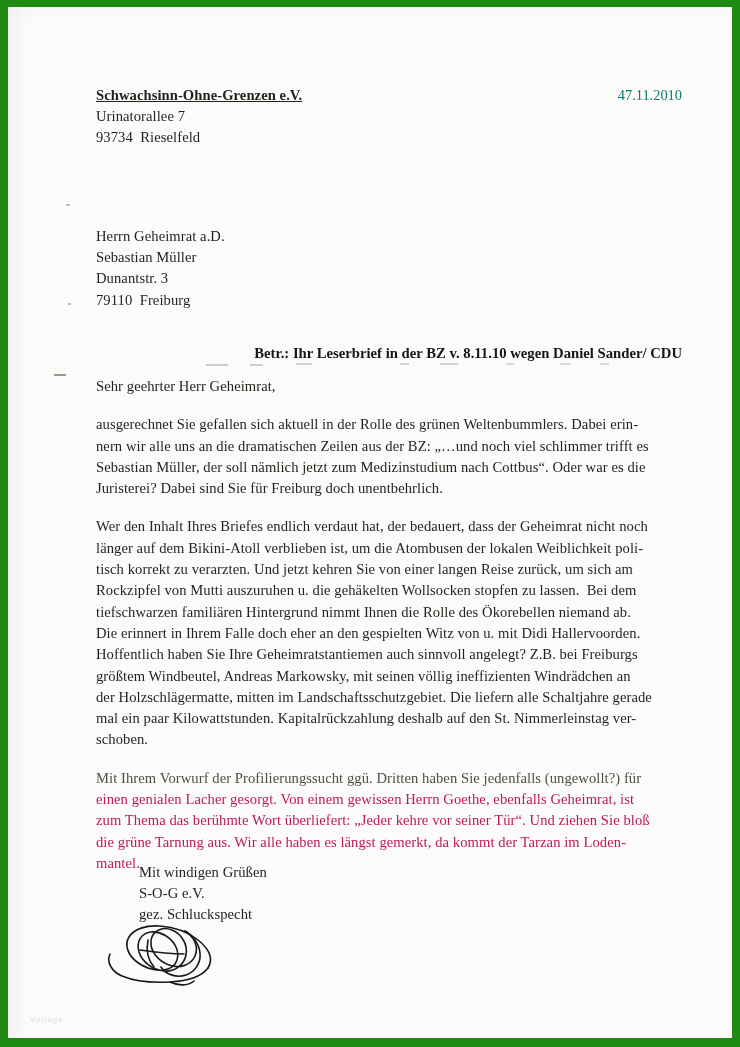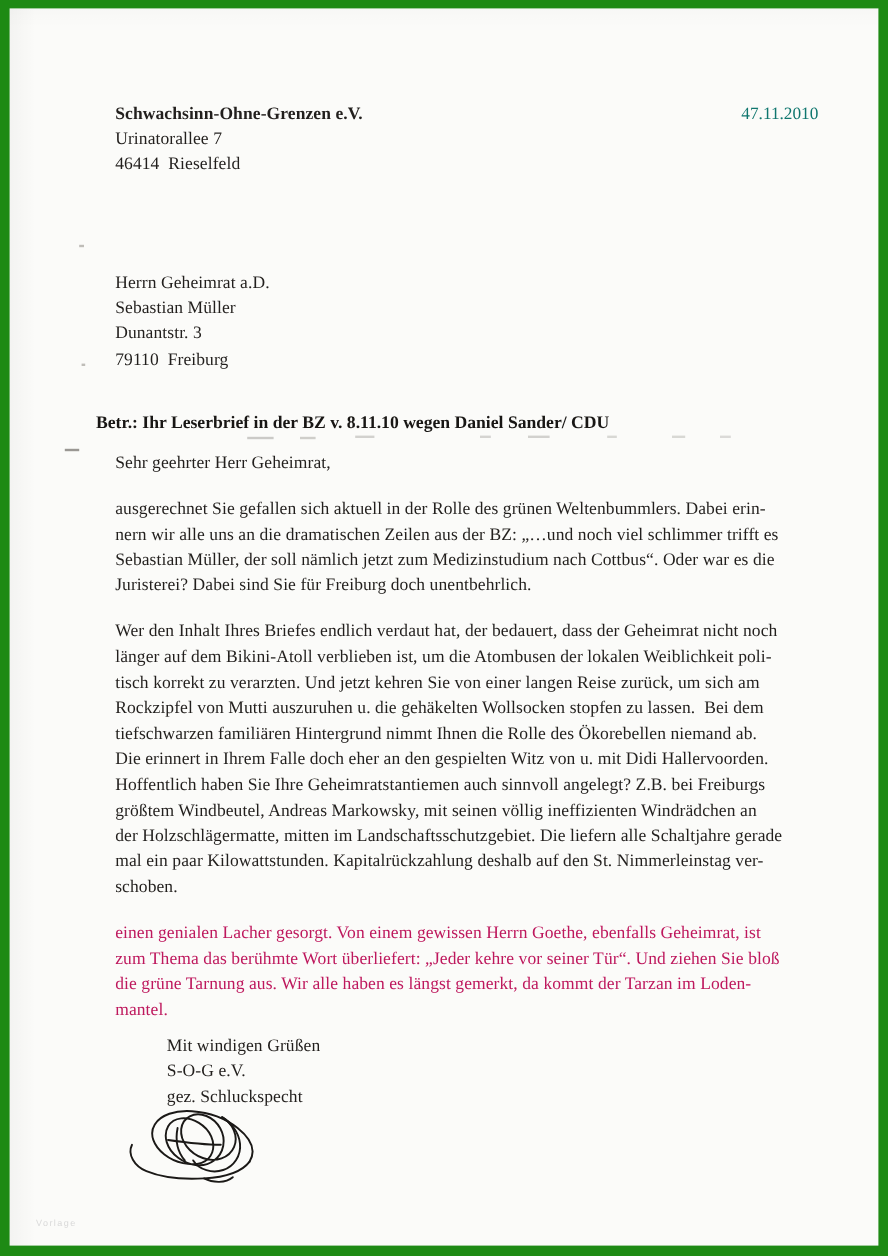--- a/index.html
+++ b/index.html
@@ -52,44 +52,45 @@
   }
 
   
   #header-block {
     position: absolute;
     left: 88px;
     top: 78px;
     width: 586px;
   }
   #sender { position: relative; }
-  #sender .line:first-child { font-weight: 700; }
+  #sender .line:first-child { font-weight: 700; text-decoration: underline; }
   #date-line {
     position: absolute;
     right: 0;
     top: 0;
     font-size: 14.4px;
     line-height: 21.2px;
     color: #0f766e;
     white-space: pre;
   }
 
   
   #recipient-block {
     position: absolute;
     left: 88px;
     top: 219px;
   }
 
   
   #subject-block {
     position: absolute;
-    left: 72px;
+    left: 84px;
     top: 336px;
     width: 590px;
+    text-align: right;
   }
   #subject-line {
     font-weight: 700;
     font-size: 14.7px;
     line-height: 21px;
     color: #181614;
     white-space: pre;
   }
 
   
@@ -156,21 +157,21 @@
 <body>
 
 <div id="page">
   <div id="sheet">
     <div id="paper-grain"></div>
 
     <div id="header-block">
       <div id="sender">
         <div class="line">Schwachsinn-Ohne-Grenzen e.V.</div>
         <div class="line">Urinatorallee 7</div>
-        <div class="line">46414  Rieselfeld</div>
+        <div class="line">93734  Rieselfeld</div>
       </div>
       <div id="date-line">47.11.2010</div>
     </div>
 
     <div id="recipient-block">
       <div class="line">Herrn Geheimrat a.D.</div>
       <div class="line">Sebastian Müller</div>
       <div class="line">Dunantstr. 3</div>
       <div class="line">79110  Freiburg</div>
     </div>
@@ -199,20 +200,21 @@
         <div class="line">tiefschwarzen familiären Hintergrund nimmt Ihnen die Rolle des Ökorebellen niemand ab.</div>
         <div class="line">Die erinnert in Ihrem Falle doch eher an den gespielten Witz von u. mit Didi Hallervoorden.</div>
         <div class="line">Hoffentlich haben Sie Ihre Geheimratstantiemen auch sinnvoll angelegt? Z.B. bei Freiburgs</div>
         <div class="line">größtem Windbeutel, Andreas Markowsky, mit seinen völlig ineffizienten Windrädchen an</div>
         <div class="line">der Holzschlägermatte, mitten im Landschaftsschutzgebiet. Die liefern alle Schaltjahre gerade</div>
         <div class="line">mal ein paar Kilowattstunden. Kapitalrückzahlung deshalb auf den St. Nimmerleinstag ver-</div>
         <div class="line">schoben.</div>
       </div>
 
       <div class="para faded">
+        <div class="line">Mit Ihrem Vorwurf der Profilierungssucht ggü. Dritten haben Sie jedenfalls (ungewollt?) für</div>
         <div class="line normal-ink">einen genialen Lacher gesorgt. Von einem gewissen Herrn Goethe, ebenfalls Geheimrat, ist</div>
         <div class="line normal-ink">zum Thema das berühmte Wort überliefert: „Jeder kehre vor seiner Tür“. Und ziehen Sie bloß</div>
         <div class="line normal-ink">die grüne Tarnung aus. Wir alle haben es längst gemerkt, da kommt der Tarzan im Loden-</div>
         <div class="line normal-ink">mantel.</div>
       </div>
     </div>
 
     <div id="closing-block">
       <div class="line">Mit windigen Grüßen</div>
       <div class="line">S-O-G e.V.</div>

